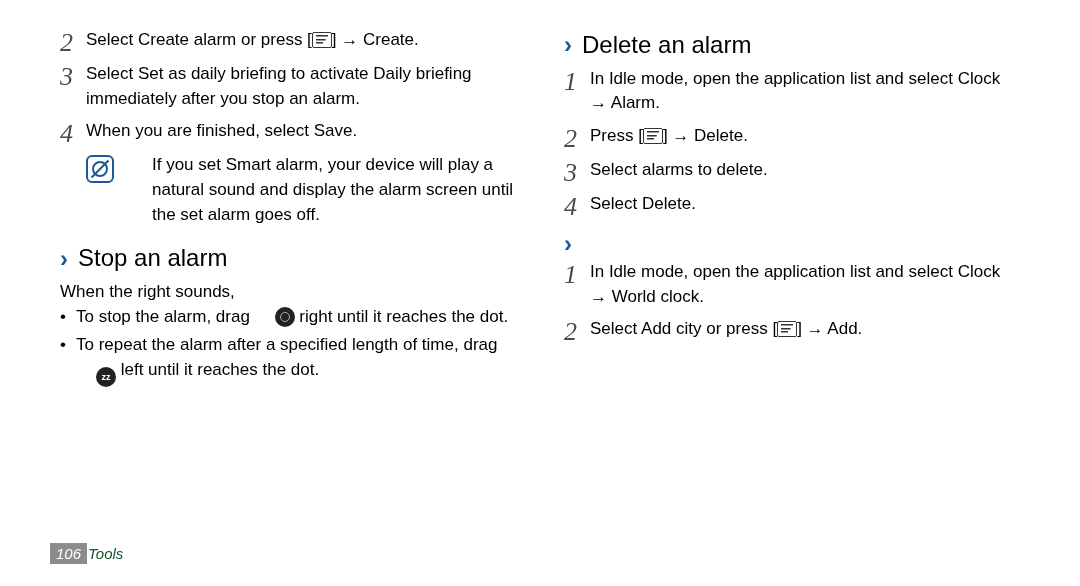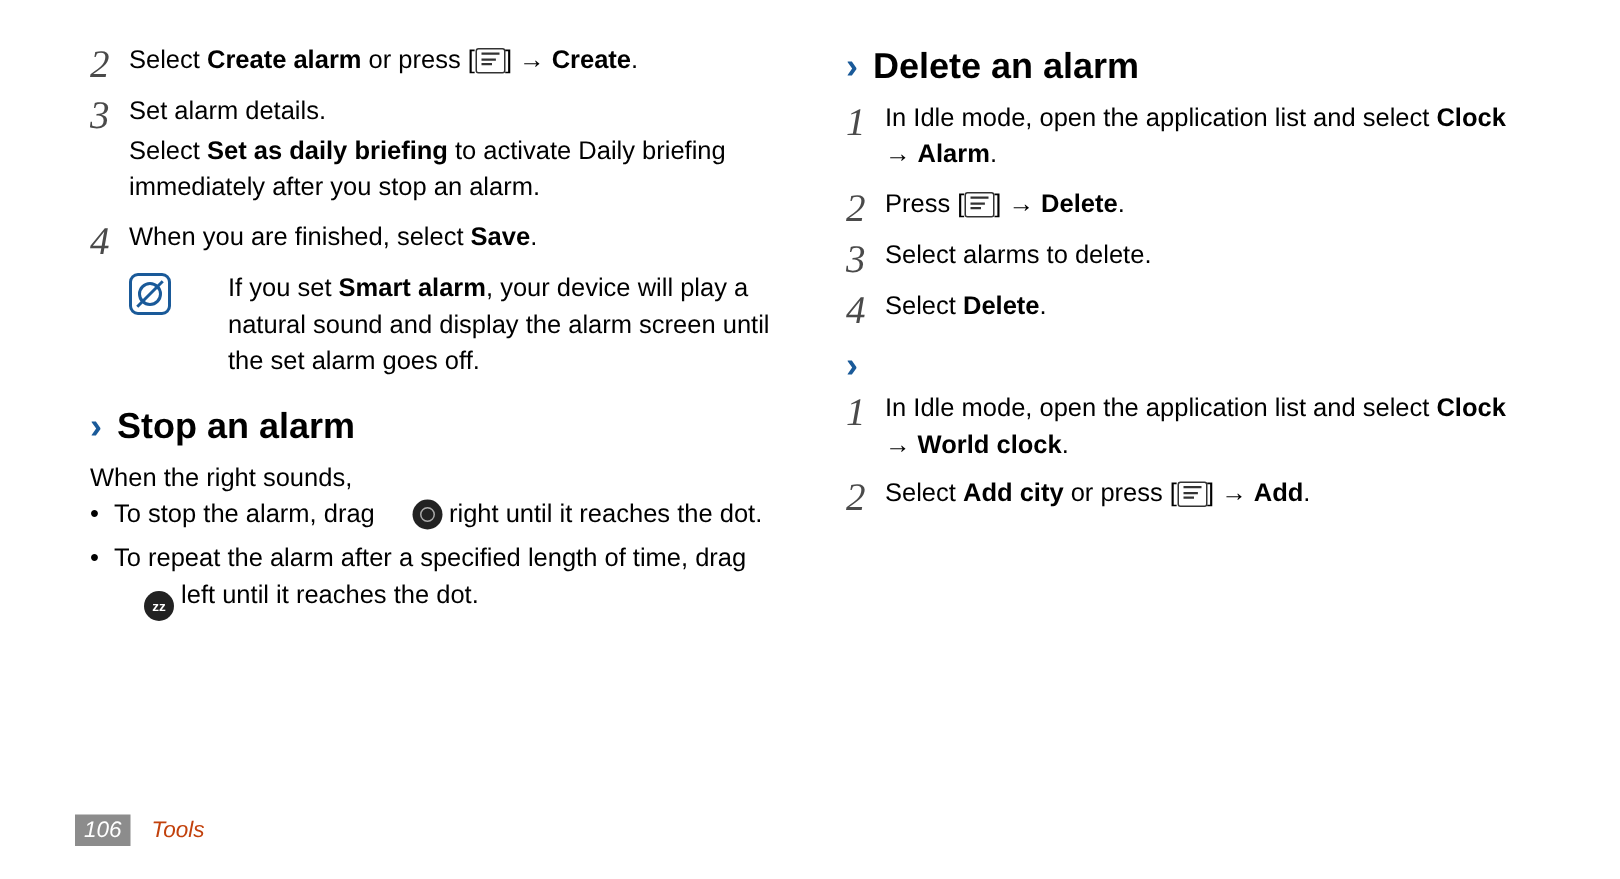--- a/index.html
+++ b/index.html
@@ -77,21 +77,21 @@
     margin: 12px 0 4px 0;
   }
   .section-head .chev {
     color: #1a5a99;
     font-size: 24px;
     font-weight: bold;
     line-height: 1;
   }
   .section-head h2 {
     font-size: 24px;
-    font-weight: 700;
+    font-weight: 400;
   }
   .bullet {
     display: flex;
     align-items: flex-start;
     margin-left: 0;
     margin-bottom: 4px;
   }
   .bullet .dot {
     width: 16px; flex-shrink: 0; text-align: left;
   }
@@ -137,34 +137,34 @@
     line-height: 20px;
     text-align: center;
     font-weight: bold;
   }
   .footer {
     position: absolute;
     left: 50px;
     bottom: 22px;
     display: flex;
     align-items: center;
-    gap: 14px;
+    gap: 1px;
     font-size: 15px;
   }
   .footer .pg {
     background: #8c8c8c;
     color: #fff;
     padding: 2px 6px;
     font-style: italic;
   }
   .footer .sect {
     font-style: italic;
-    color: #c2410c;
-  }
-  b { font-weight: 700; }
+    color: #14532d;
+  }
+  b { font-weight: 400; }
 </style>
 </head>
 <body>
 
 <div class="page">
   <div class="columns">
 
     <div class="col">
 
       <div class="step">
@@ -172,21 +172,20 @@
         <div class="body">
           <p>
             <span>Select </span><b>Create alarm</b><span> or press [</span><span class="key-icon"><span class="bars"></span></span><span>] → </span><b>Create</b><span>.</span>
           </p>
         </div>
       </div>
 
       <div class="step">
         <div class="num">3</div>
         <div class="body">
-          <p>Set alarm details.</p>
           <p>
             <span>Select </span><b>Set as daily briefing</b><span> to activate Daily briefing immediately after you stop an alarm.</span>
           </p>
         </div>
       </div>
 
       <div class="step">
         <div class="num">4</div>
         <div class="body">
           <p>

